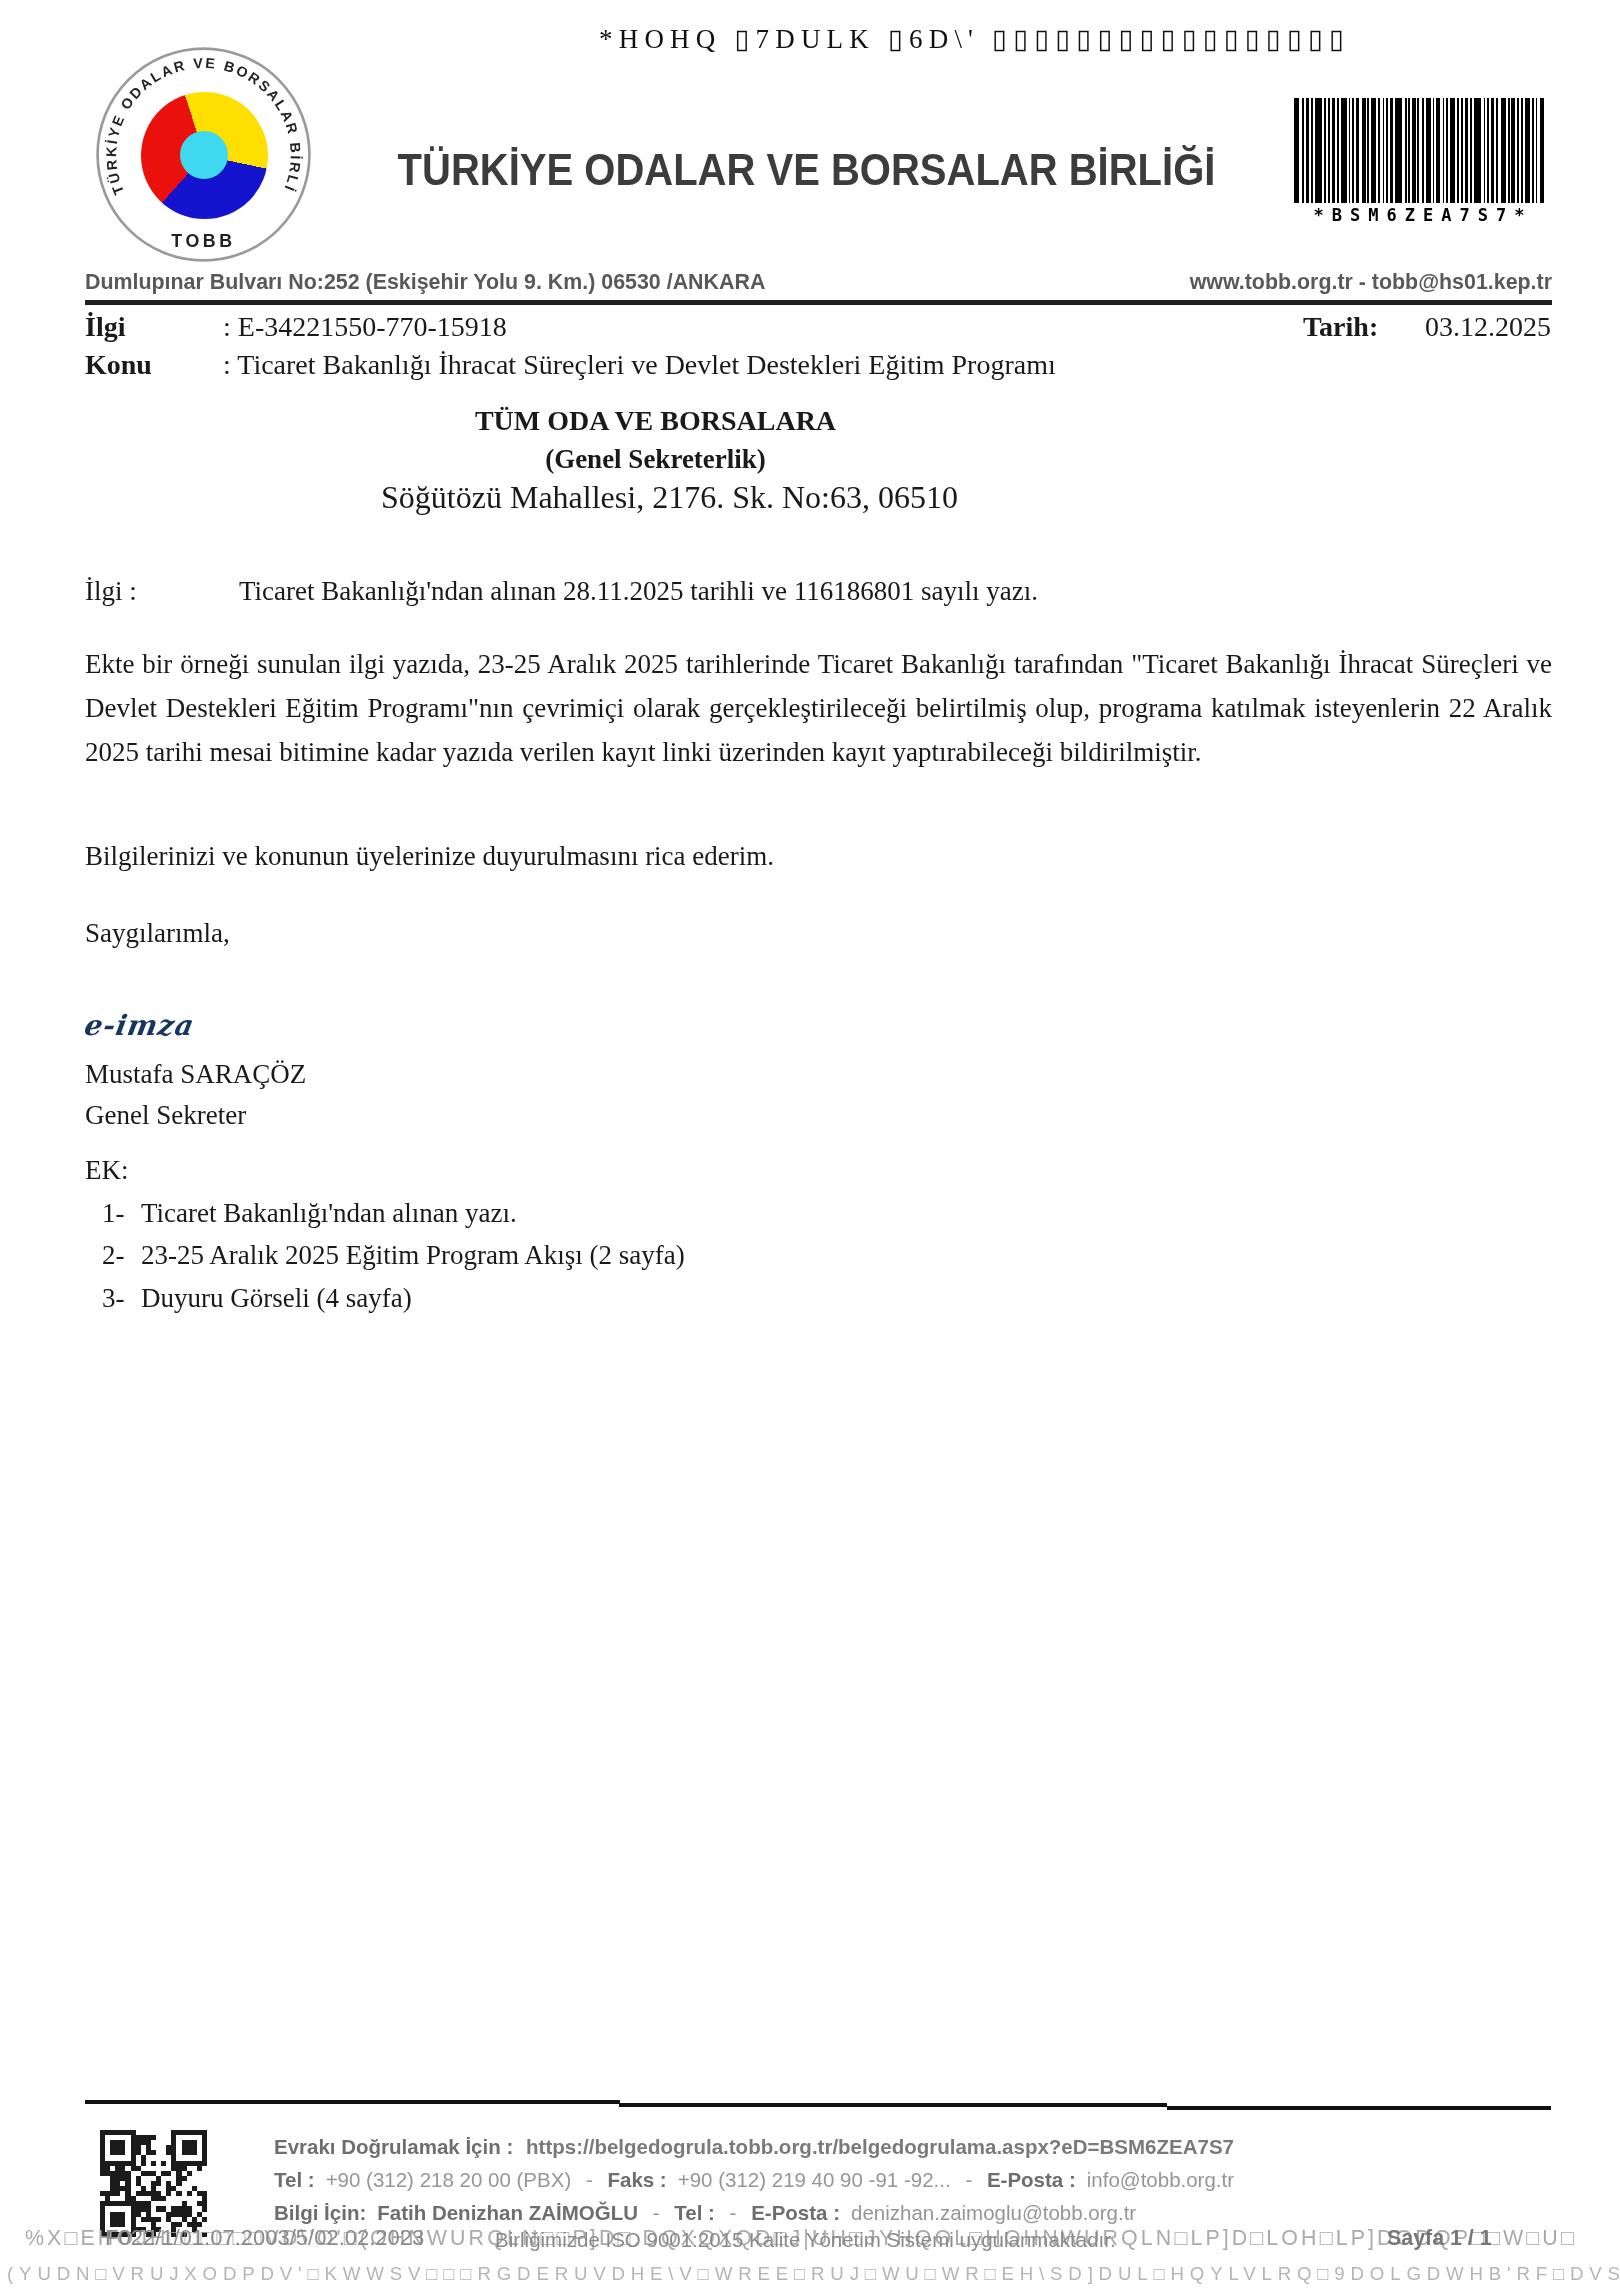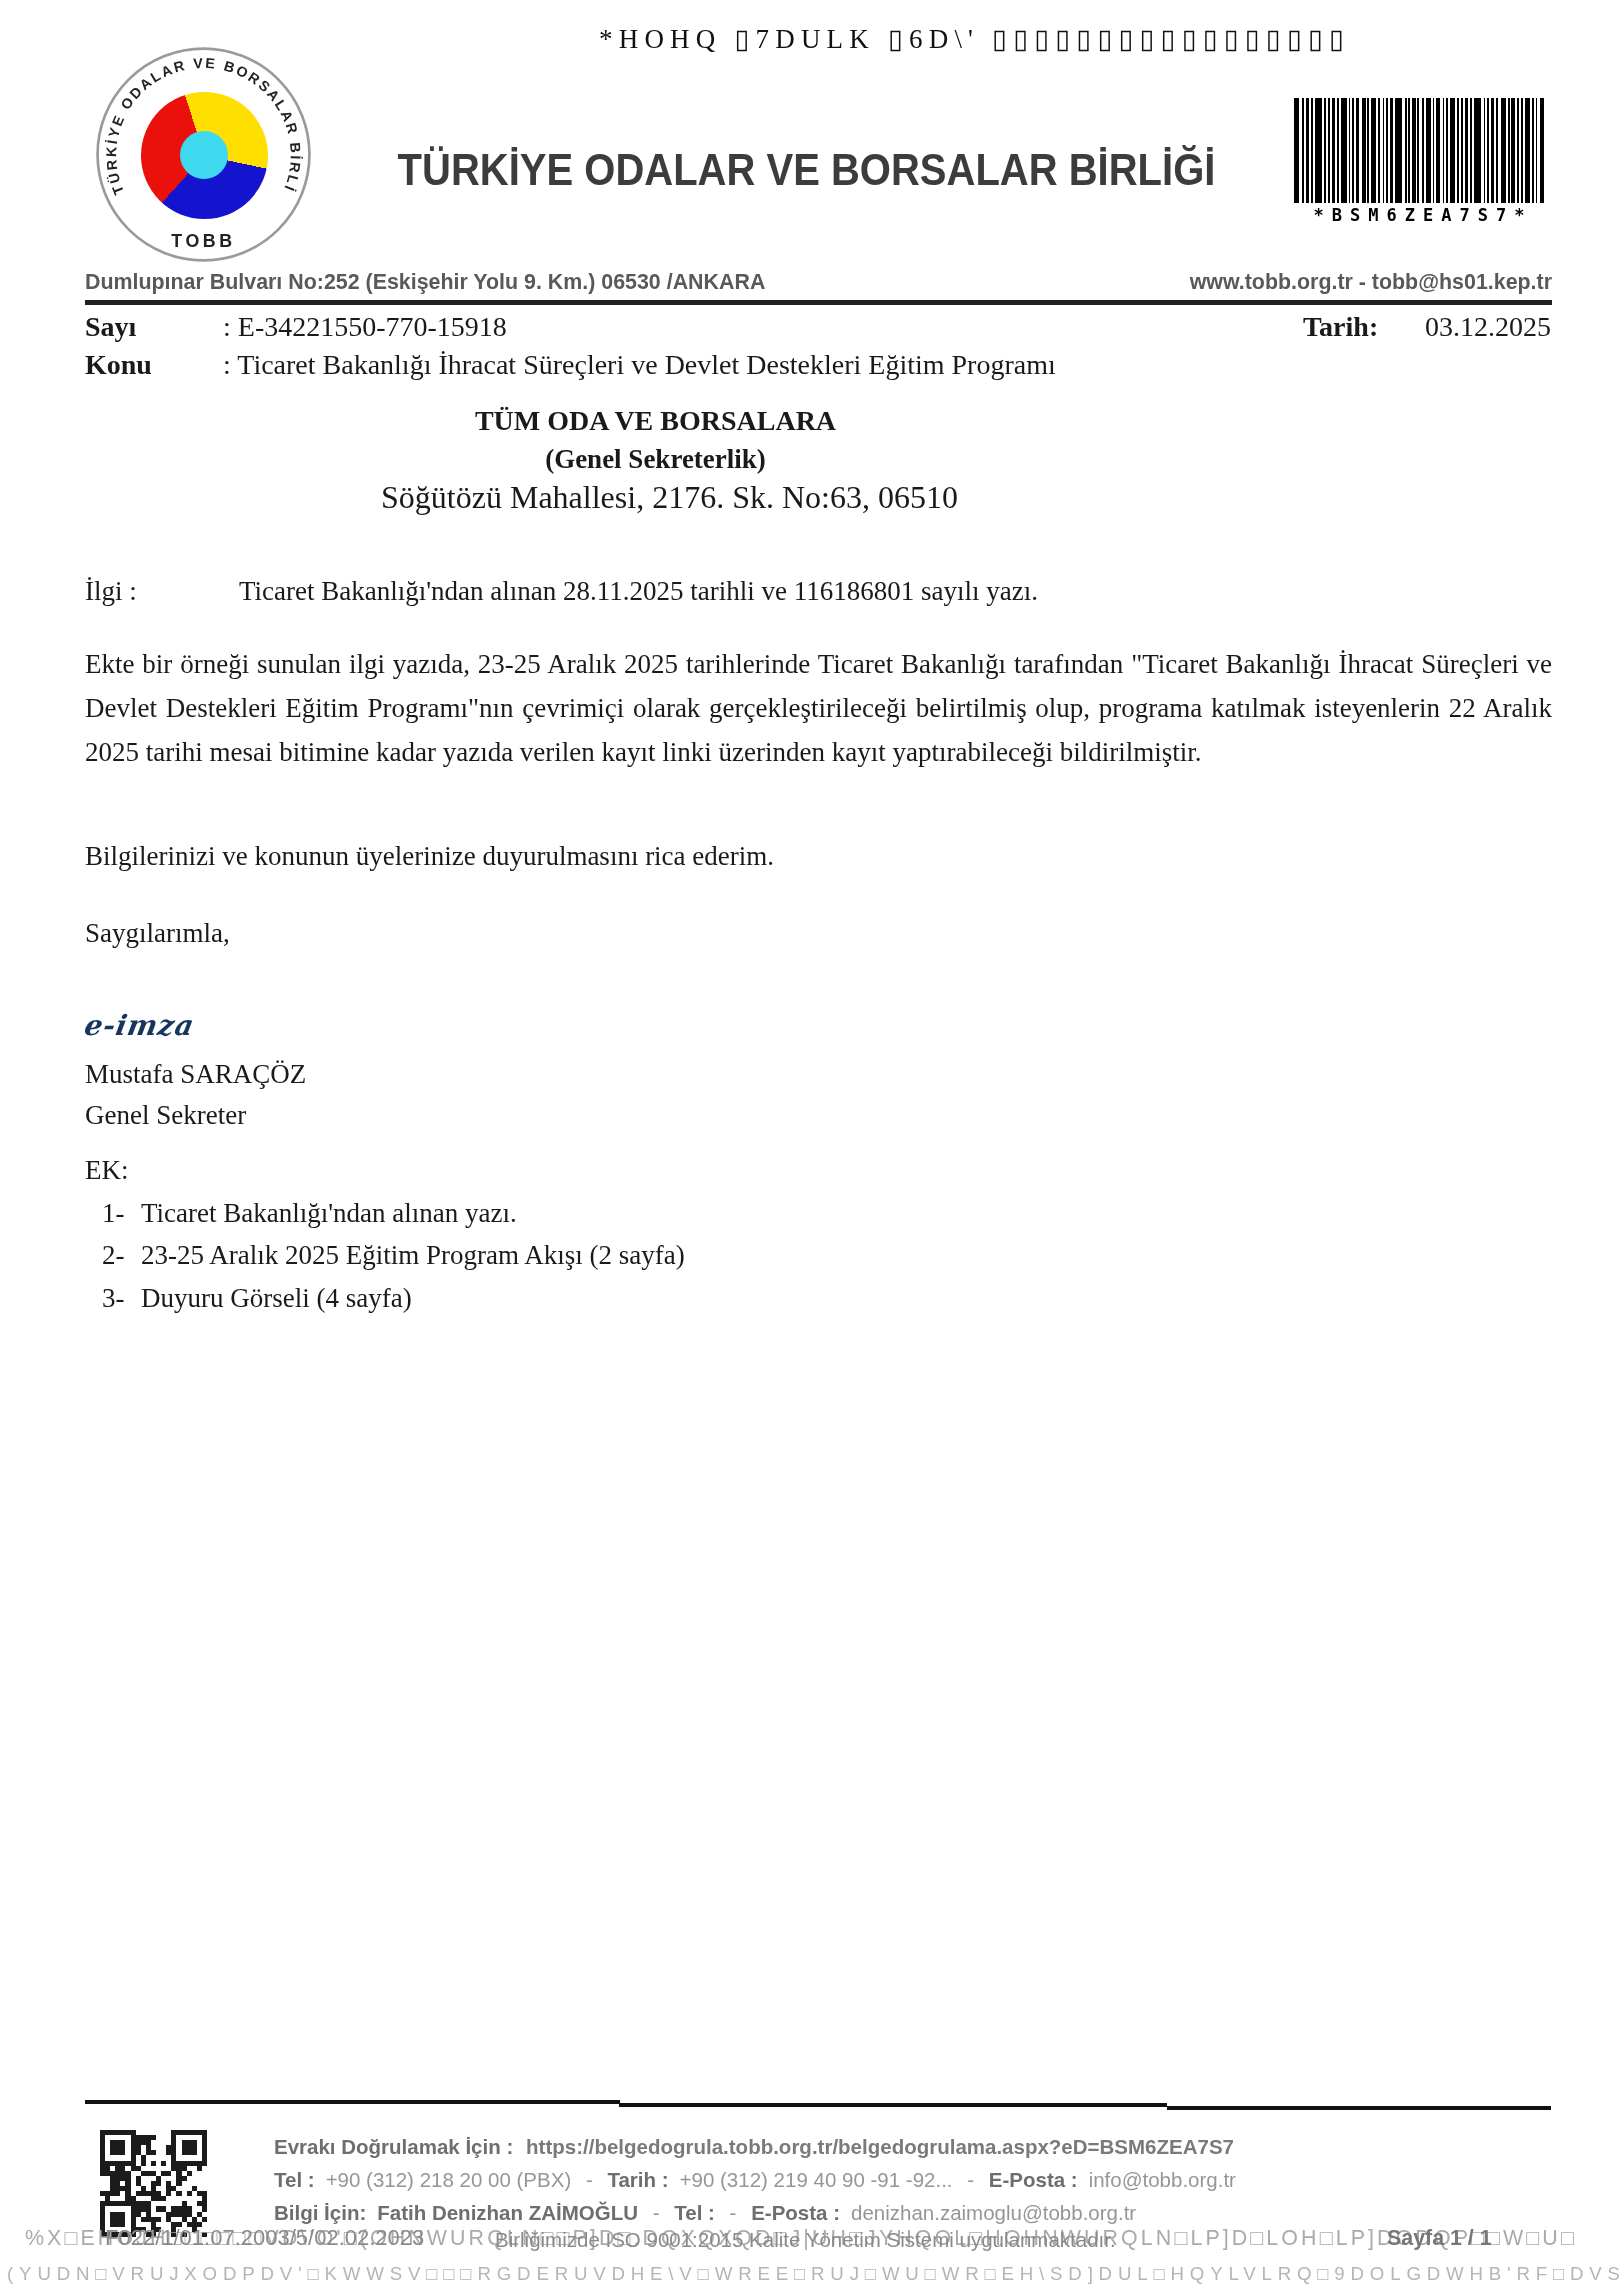--- a/index.html
+++ b/index.html
@@ -184,21 +184,21 @@
       </div>
     <div class="barcode-text">*BSM6ZEA7S7*</div>
   </div>
 
   <div class="abs addr-band">
     <span>Dumlupınar Bulvarı No:252 (Eskişehir Yolu 9. Km.) 06530 /ANKARA</span>
     <span>www.tobb.org.tr  -  tobb@hs01.kep.tr</span>
   </div>
   <div class="abs head-rule"></div>
 
-  <div class="abs sayi-label meta-label">Sayı</div>
+  <div class="abs sayi-label meta-label">İlgi</div>
   <div class="abs sayi-value meta-val">: E-34221550-770-15918</div>
   <div class="abs tarih-label meta-label">Tarih:</div>
   <div class="abs tarih-value meta-val">03.12.2025</div>
   <div class="abs konu-label meta-label">Konu</div>
   <div class="abs konu-value meta-val nowrap">: Ticaret Bakanlığı İhracat Süreçleri ve Devlet Destekleri Eğitim Programı</div>
 
   <div class="abs recipient">
     <div class="r1">TÜM ODA VE BORSALARA</div>
     <div class="r2">(Genel Sekreterlik)</div>
     <div class="r3">Söğütözü Mahallesi, 2176. Sk. No:63, 06510</div>
@@ -678,21 +678,21 @@
     </div>
 
   <div class="abs foot-line fl1">
     <span class="f-label">Evrakı Doğrulamak İçin :</span>
     <span class="f-label" style="margin-left:7.1px;color:#7a7a7a;">https://belgedogrula.tobb.org.tr/belgedogrulama.aspx?eD=BSM6ZEA7S7</span>
   </div>
   <div class="abs foot-line fl2">
     <span class="f-label">Tel :</span>
     <span class="f-val" style="margin-left:5.3px;">+90 (312) 218 20 00 (PBX)</span>
     <span class="f-sep">-</span>
-    <span class="f-label">Tarih :</span>
+    <span class="f-label">Faks :</span>
     <span class="f-val" style="margin-left:5.3px;">+90 (312) 219 40 90 -91 -92...</span>
     <span class="f-sep">-</span>
     <span class="f-label">E-Posta :</span>
     <span class="f-val" style="margin-left:5.3px;">info@tobb.org.tr</span>
   </div>
   <div class="abs foot-line fl3">
     <span class="f-label">Bilgi İçin:</span>
     <span class="f-label" style="margin-left:5.3px;">Fatih Denizhan ZAİMOĞLU</span>
     <span class="f-sep">-</span>
     <span class="f-label">Tel :</span>

